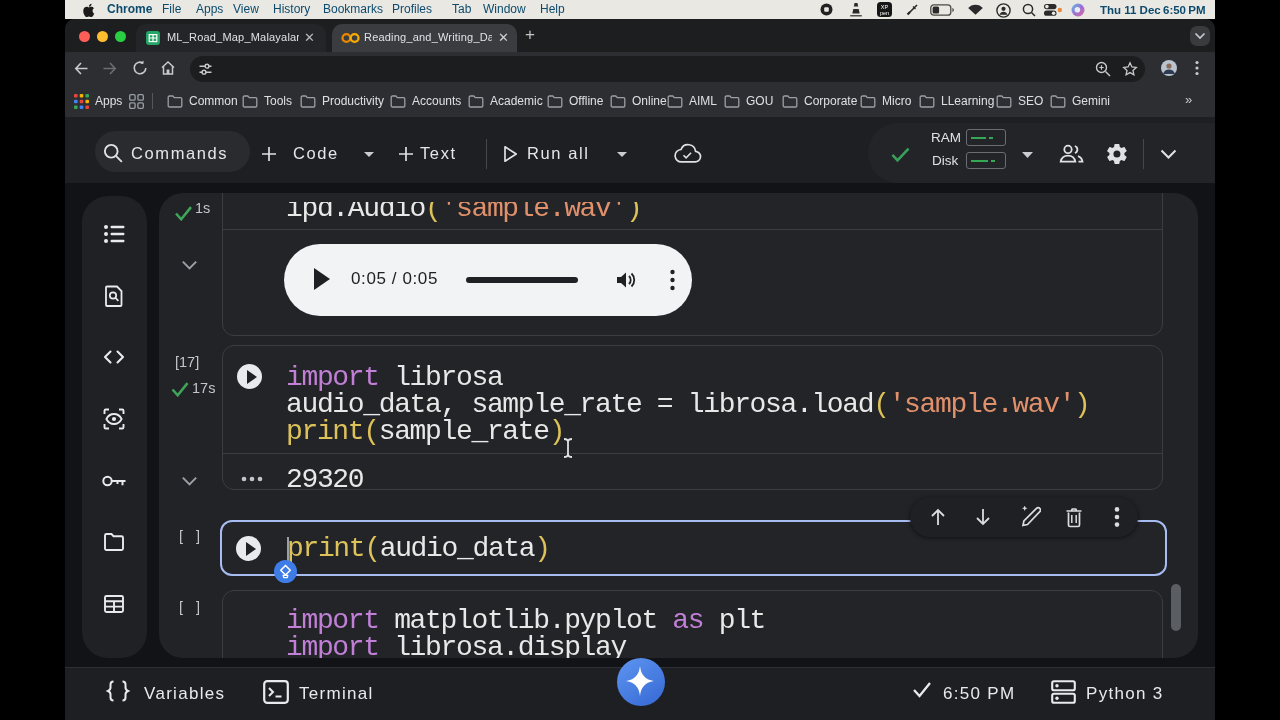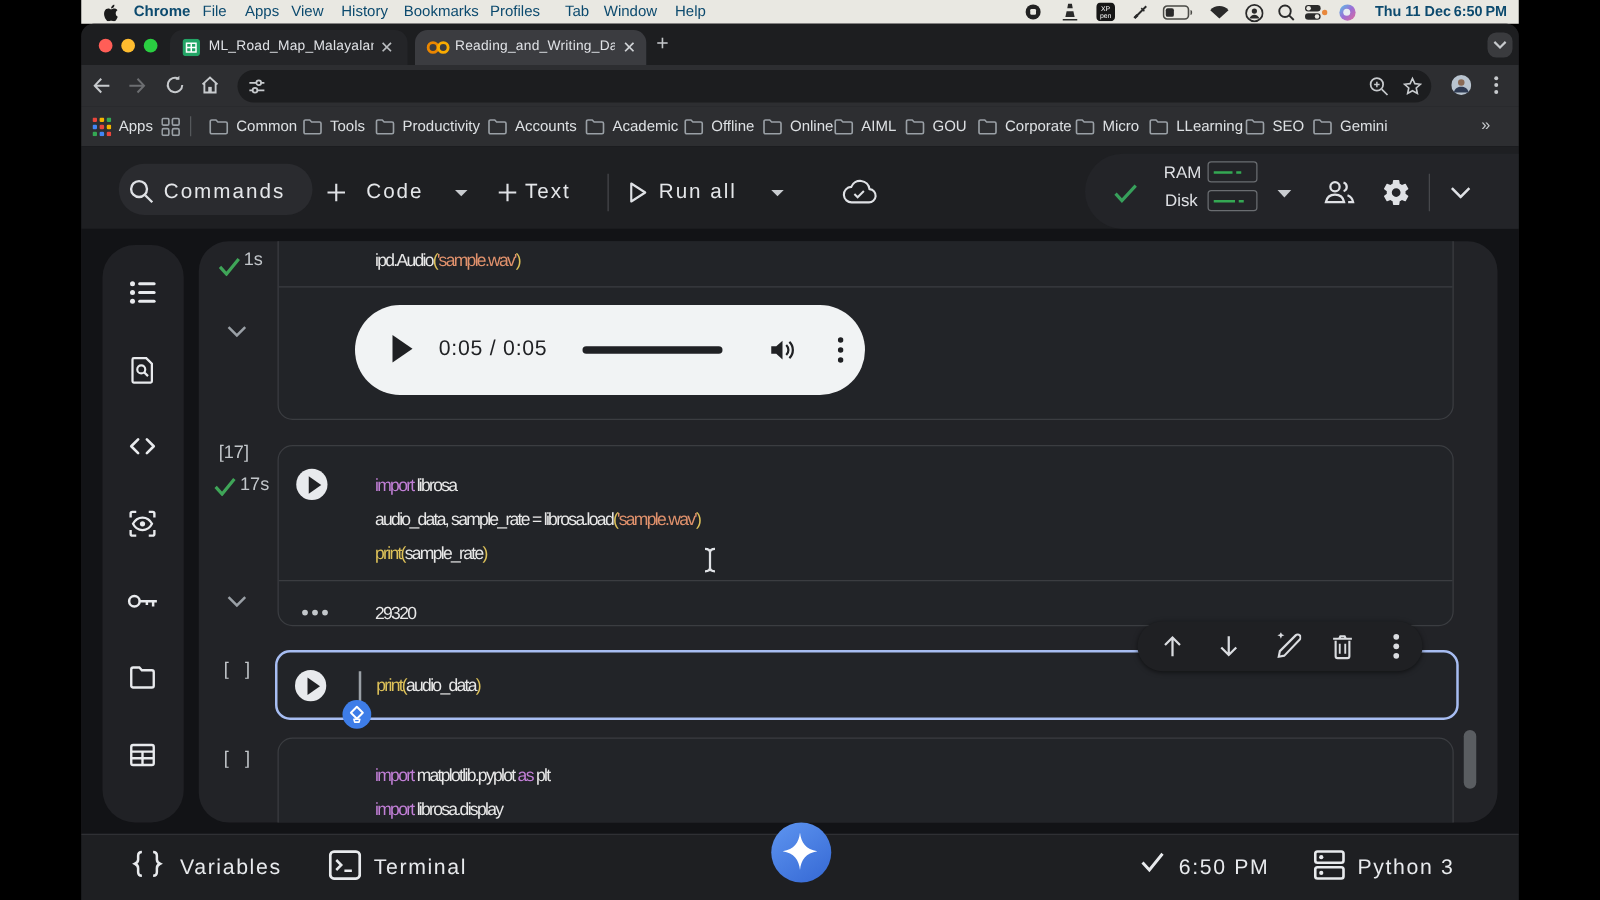--- a/index.html
+++ b/index.html
@@ -22,21 +22,21 @@
   .bm { position:absolute; top:0; height:32px; display:flex; align-items:center; gap:6px; }
   .bm svg { flex:none; }
   
   #colab { left:0; top:98px; width:1150px; height:603px; background:#121316; }
   #toolband { left:0; top:0; width:1150px; height:66px; background:#1e1f22; }
   .tbtxt { color:#e4e6e9; font-size:16.5px; letter-spacing:1.6px; }
   #sidepanel { left:17px; top:79px; width:65px; height:462px; background:#202125; border-radius:26px; }
   #nbpanel { left:94px; top:76px; width:1039px; height:465px; background:#222327; border-radius:24px; overflow:hidden; }
   
   .cell { position:absolute; left:63px; width:941px; background:#222428; border:1px solid #3b3d41; border-radius:12px; }
-  .code { font-family:Liberation Sans, sans-serif; font-size:14px; letter-spacing:-1.35px; line-height:27px; color:#e8e8e8; white-space:pre;margin-left:14px; }
+  .code { font-family:Liberation Mono, monospace; font-size:28px; letter-spacing:-1.35px; line-height:27px; color:#e8e8e8; white-space:pre; }
   .kw { color:#c17fd6; } .str { color:#e0916c; } .yl { color:#ddc159; }
   .gutter { position:absolute; color:#c2c6ca; font-size:14.5px; }
   .playbtn { position:absolute; width:25px; height:25px; border-radius:50%; background:#e8eaed; }
   .playbtn:after { content:""; position:absolute; left:10px; top:5.5px; border-left:10.5px solid #202124; border-top:7px solid transparent; border-bottom:7px solid transparent; }
   
   #bottombar { left:0; top:550px; width:1150px; height:56px; background:#1e1f22; border-top:1px solid #2f3034; color:#e8eaed; font-size:16px; }
   .bbtxt { position:absolute; top:16px; letter-spacing:1.3px; font-size:17px; }
 </style>
 </head>
 <body>
@@ -429,21 +429,21 @@
                 <path d="M15 7a5.5 5.5 0 0 1 0 8M17.5 4.5a9 9 0 0 1 0 13" fill="none" stroke="#202124" stroke-width="1.8"></path>
               </svg>
             <svg style="position:absolute;left:386px;top:25px" width="5" height="22" viewBox="0 0 5 22">
                 <circle cx="2.5" cy="3" r="2.2" fill="#202124"></circle>
                 <circle cx="2.5" cy="11" r="2.2" fill="#202124"></circle>
                 <circle cx="2.5" cy="19" r="2.2" fill="#202124"></circle>
               </svg>
           </div>
         </div>
 
-        <div class="cell" style="top:163px;height:145px;">
+        <div class="cell" style="top:152px;height:145px;">
           <div class="playbtn" style="left:14px;top:18px;"></div>
           <div class="code" style="position:absolute;left:63px;top:18px;"><span class="kw">import</span> librosa
 audio_data, sample_rate = librosa.load<span class="yl">(</span><span class="str">'sample.wav'</span><span class="yl">)</span>
 <span class="yl">print(</span>sample_rate<span class="yl">)</span></div>
           <div style="position:absolute;left:0;top:107px;width:100%;height:1px;background:#3b3d41;"></div>
           <svg style="position:absolute;left:18px;top:130px" width="22" height="6" viewBox="0 0 22 6">
               <circle cx="3" cy="3" r="2.3" fill="#c2c6ca"></circle>
               <circle cx="11" cy="3" r="2.3" fill="#c2c6ca"></circle>
               <circle cx="19" cy="3" r="2.3" fill="#c2c6ca"></circle>
             </svg>

